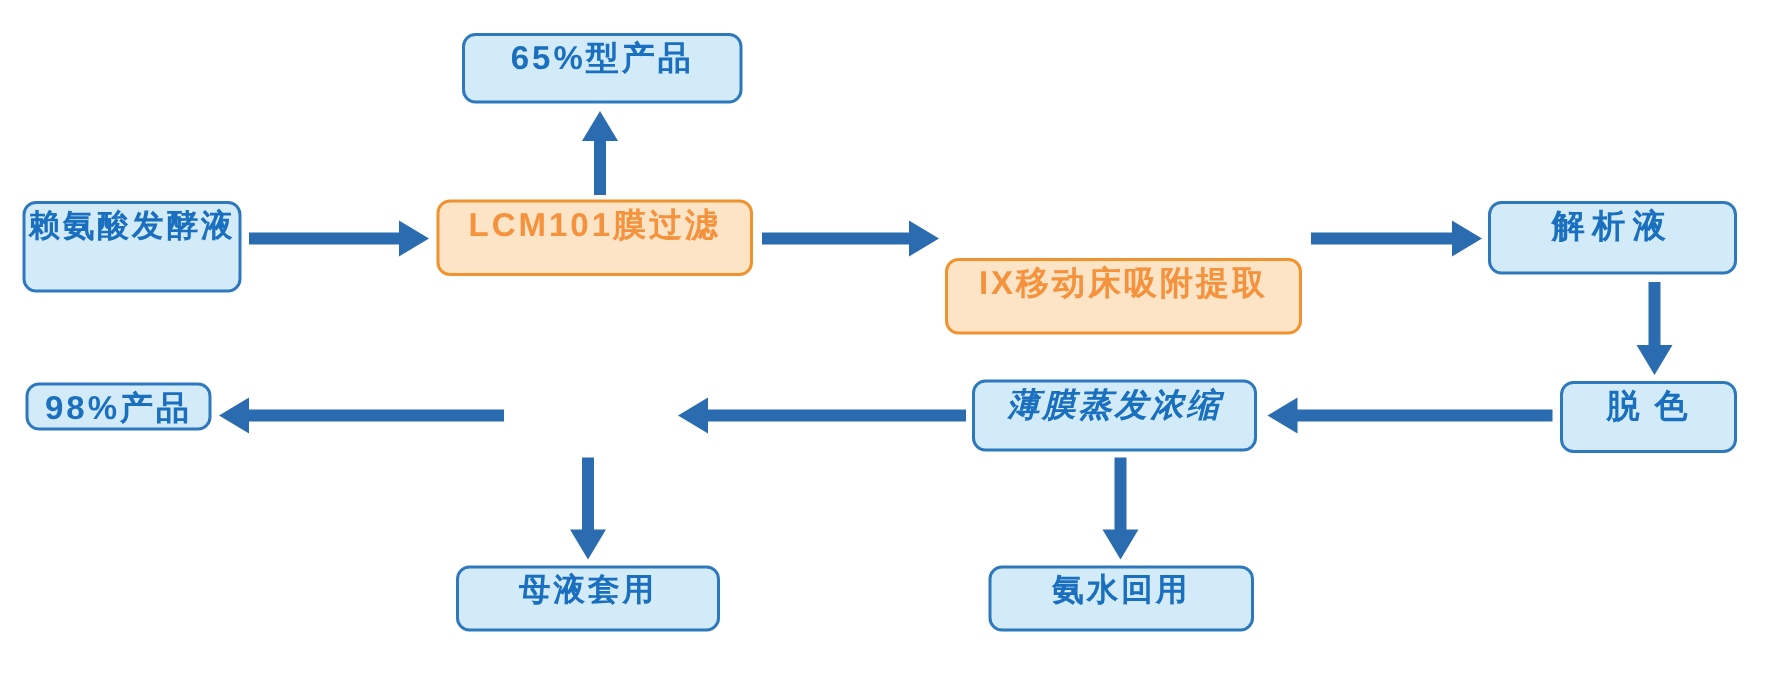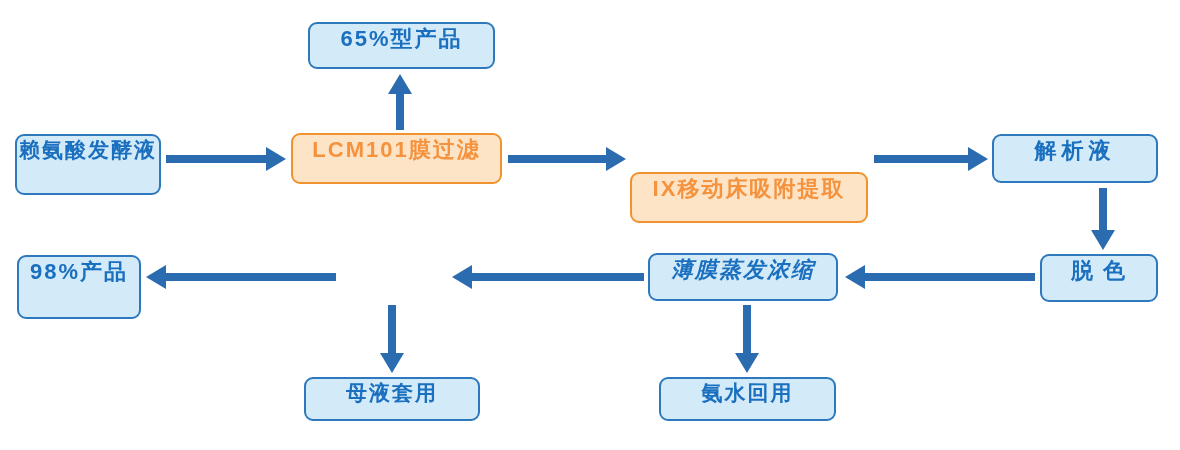--- a/index.html
+++ b/index.html
@@ -22,21 +22,21 @@
 
   
   #n-feed      {left:15px;  top:134px; width:146px; height:61px; font-size:21px;}
   #n-product65 {left:308px; top:22px;  width:187px; height:47px;}
   #n-membrane  {left:291px; top:133px; width:211px; height:51px;}
   #n-ix        {left:630px; top:132px; width:238px; height:51px;margin-top:40px;}
   #n-analyte   {left:992px; top:134px; width:166px; height:49px; letter-spacing:5px;}
   #n-decolor   {left:1040px;top:254px; width:118px; height:48px;}
   #n-evap      {left:648px; top:253px; width:190px; height:48px;font-style:italic;}
   #n-crystal   {left:340px; top:254px; width:106px; height:47px;}
-  #n-product98 {left:17px;  top:255px; width:124px; height:64px;}
+  #n-product98 {left:17px;  top:255px; width:124px; height:32px;}
   #n-mother    {left:304px; top:377px; width:176px; height:44px; font-size:21px;}
   #n-ammonia   {left:659px; top:377px; width:177px; height:44px; font-size:21px;}
 
   
   .arrow{ position:absolute; }
   .arrow .shaft{ position:absolute; background:var(--arrow); }
   .arrow .head{ position:absolute; width:0; height:0; border-style:solid; border-color:transparent; }
 
   .arrow.h{ height:24px; }
   .arrow.h .shaft{ top:8px; height:8px; }

